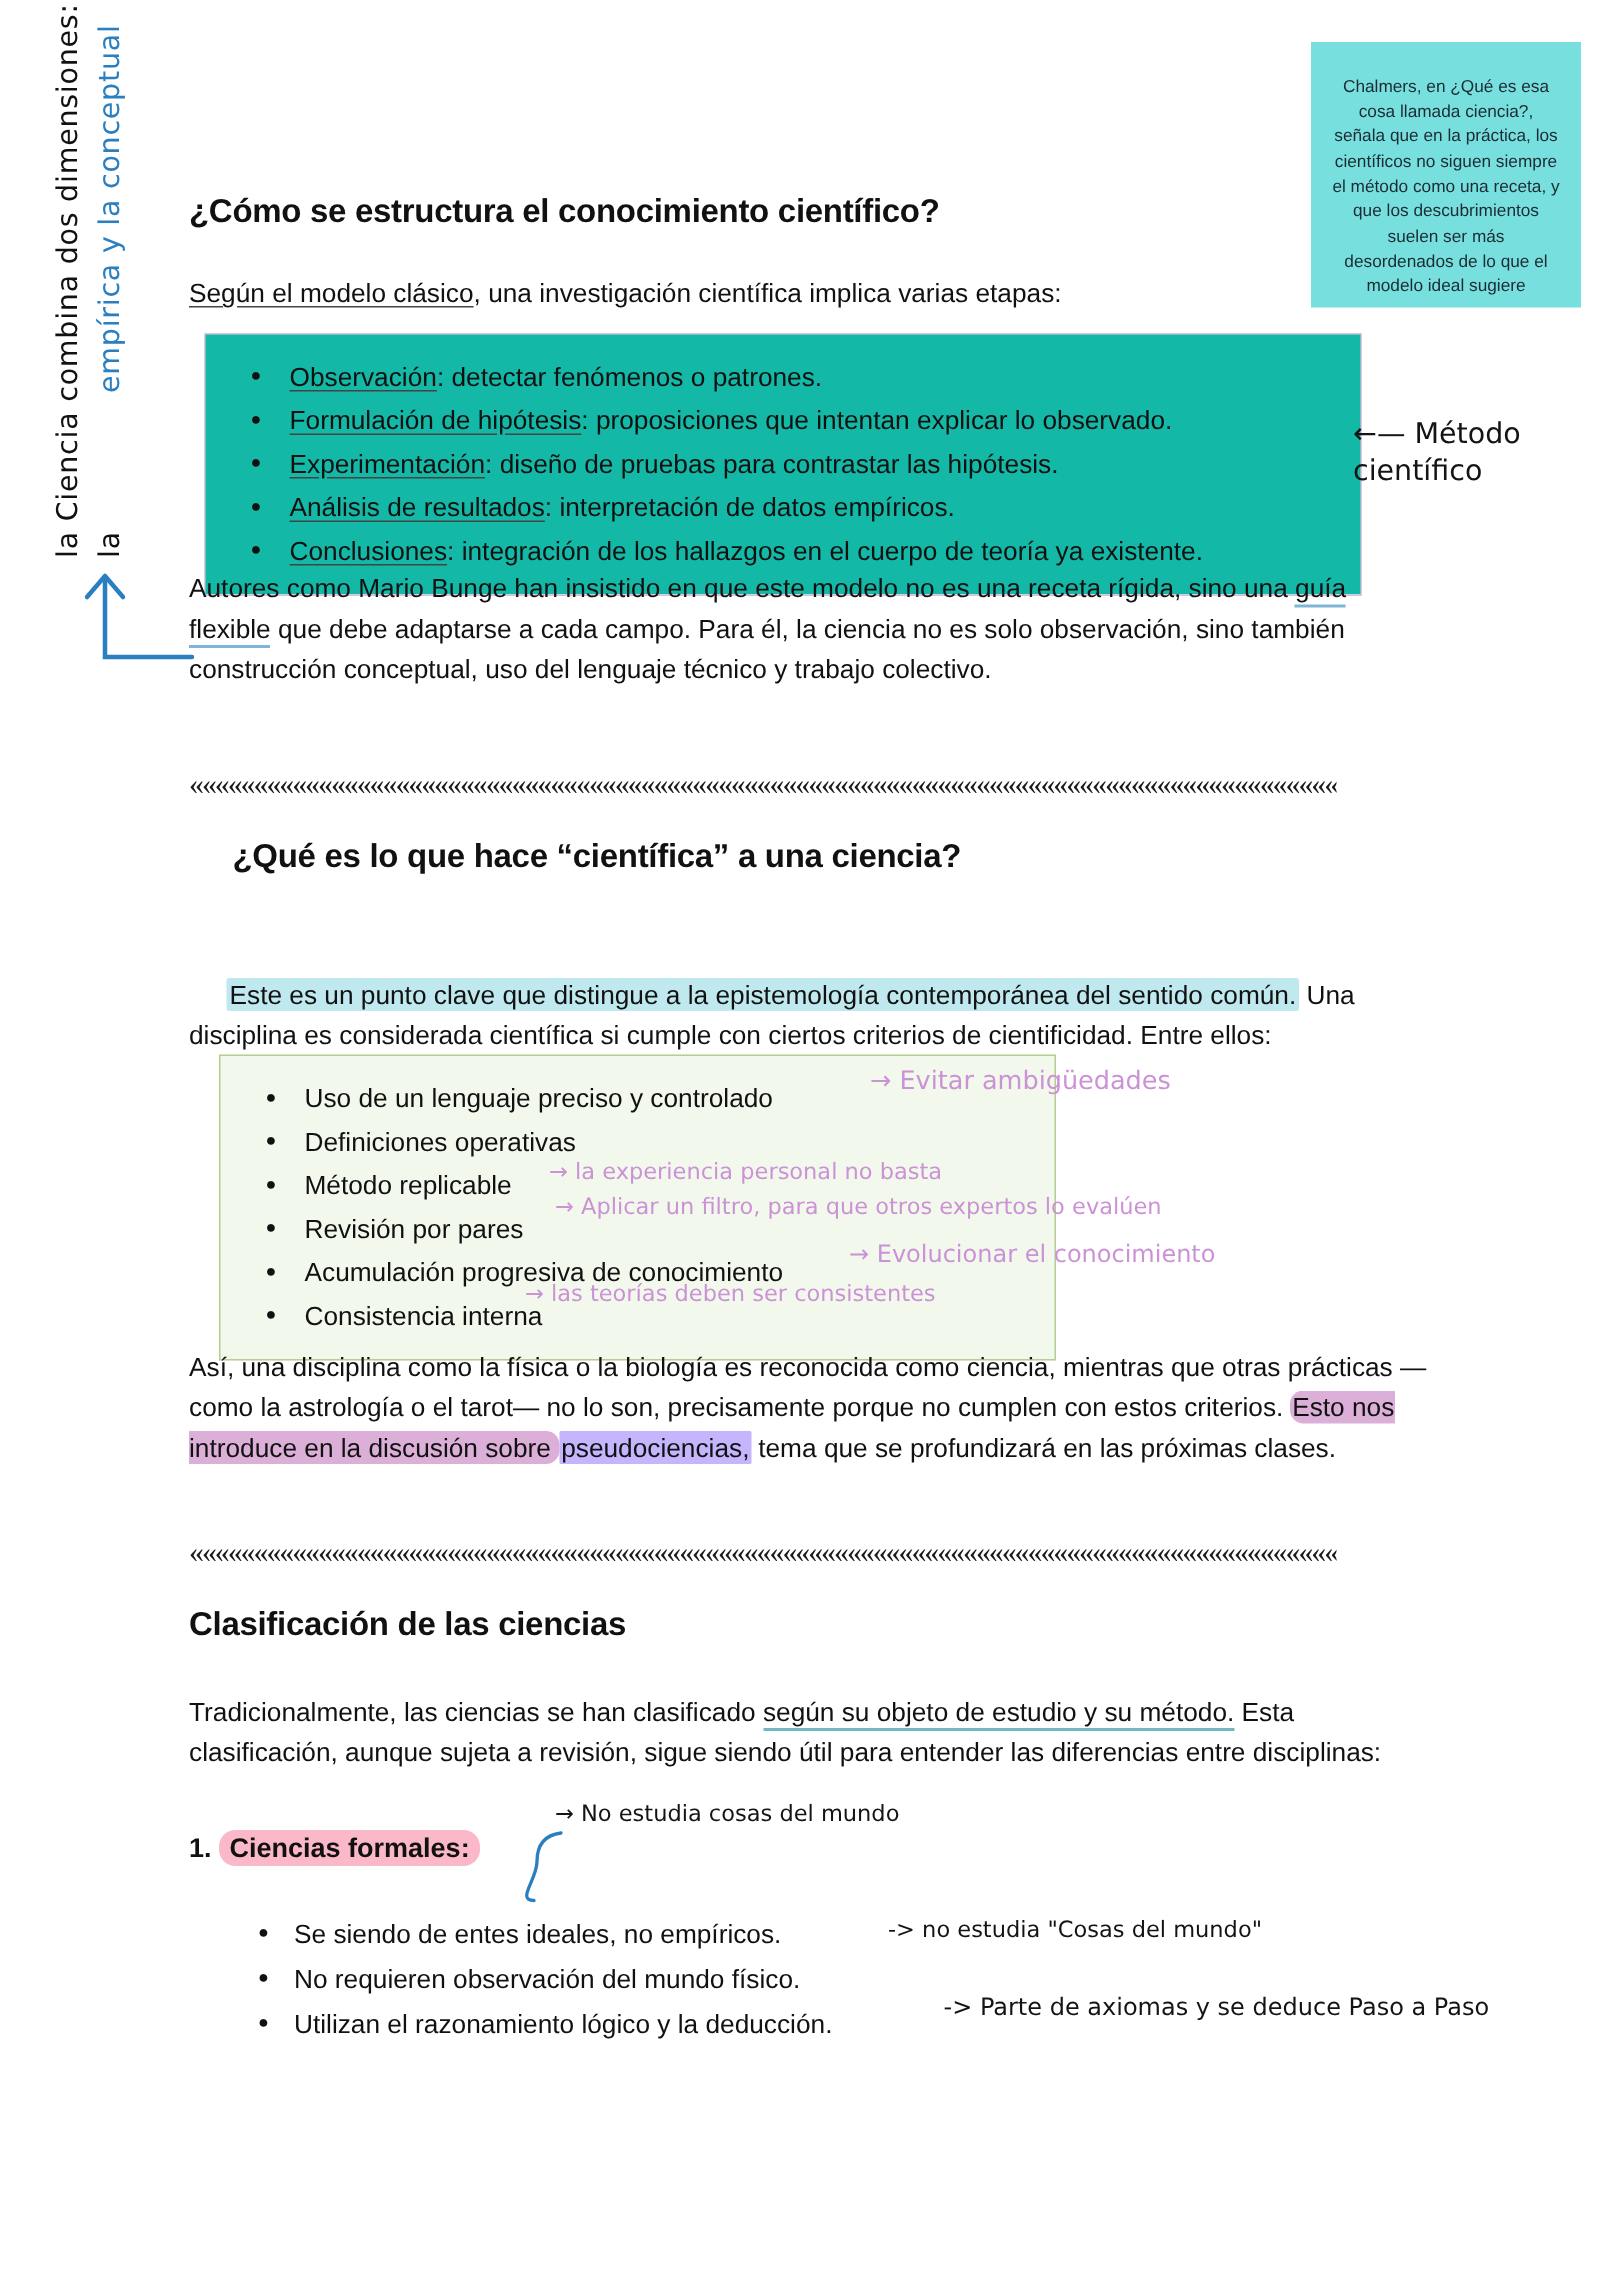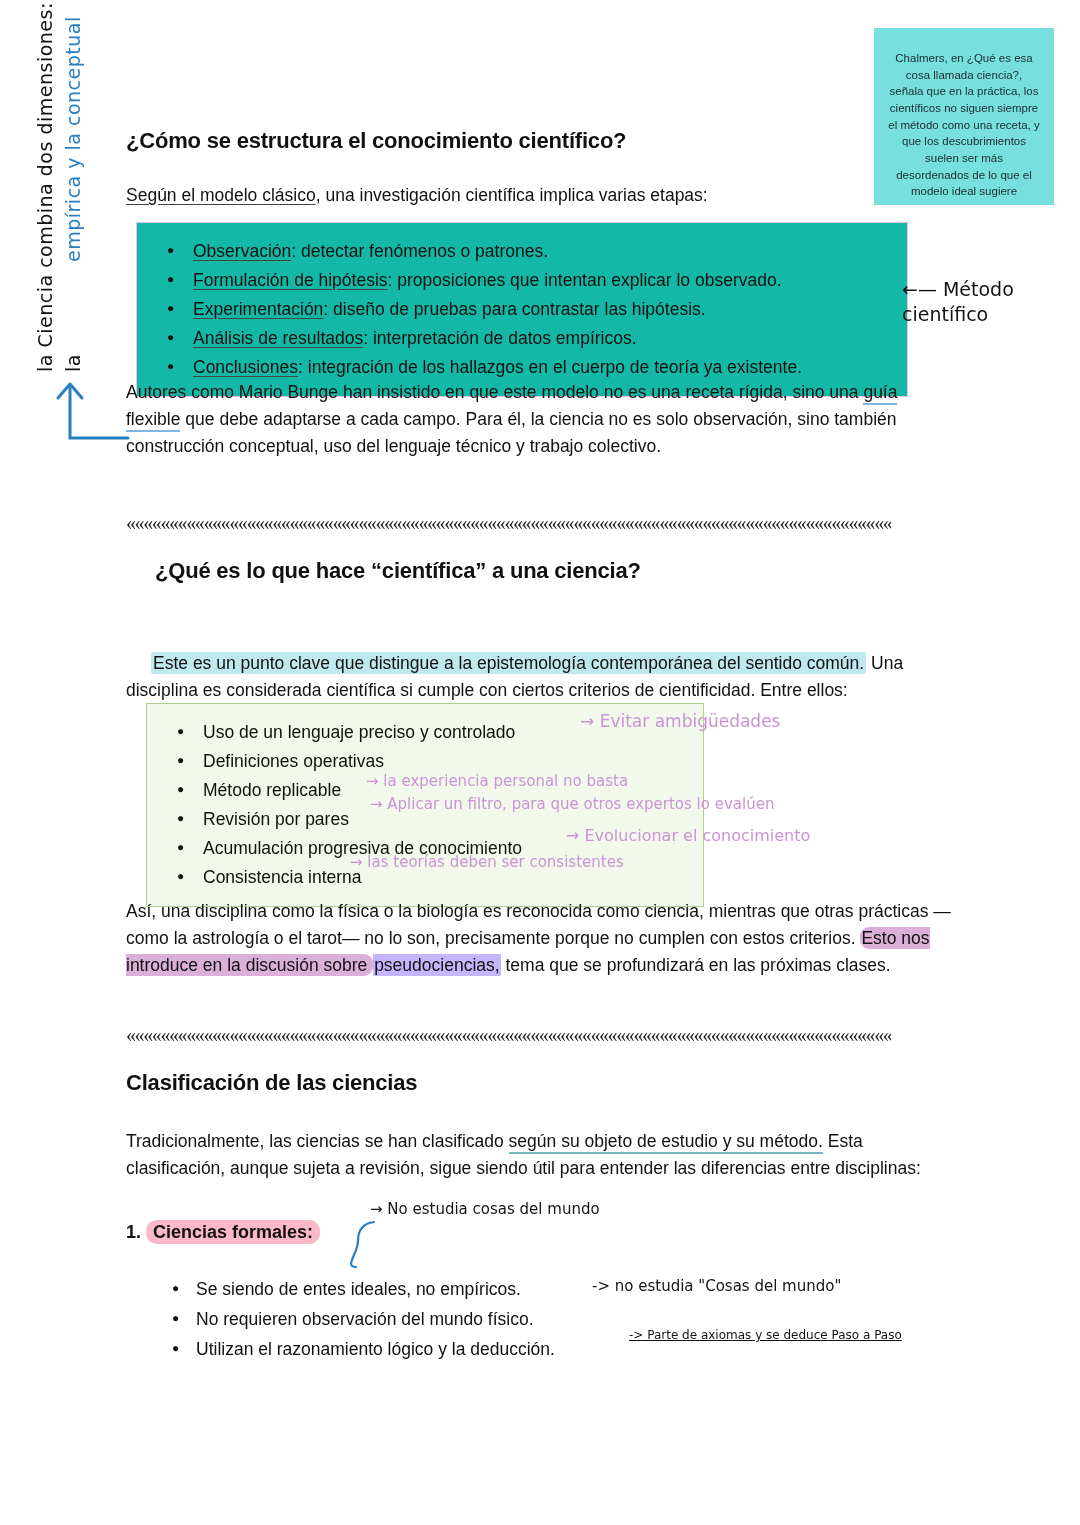--- a/index.html
+++ b/index.html
@@ -197,21 +197,21 @@
   #ann-evolucion { position: absolute; left: 566px; top: 826px;  font-size: 16px; }
   #ann-consist   { position: absolute; left: 350px; top: 853px;  font-size: 15px; }
 
   #ann-noestudia {
     position: absolute; left: 370px; top: 1200px;
     font-size: 15px;
   }
   #curly-arrow { position: absolute; left: 340px; top: 1215px; }
 
   #ann-cosas  { position: absolute; left: 592px; top: 1277px; font-size: 15px; }
-  #ann-axiomas{ position: absolute; left: 629px; top: 1328px; font-size: 12px; text-decoration: underline; }
+  #ann-axiomas{ position: absolute; left: 629px; top: 1328px; font-size: 16px; }
 </style>
 </head>
 <body>
 
 <div id="margin-note">
   <span class="vtext" id="vtext-line1">la Ciencia combina dos dimensiones:</span>
   <span class="vtext" id="vtext-line2a">la </span>
   <span class="vtext" id="vtext-line2b">empírica y la conceptual</span>
   <svg id="margin-arrow" width="90" height="80">
     <path d="M 88 66 L 30 66 L 30 14" stroke="#2a7fc1" stroke-width="3" fill="none" stroke-linecap="round"></path>

